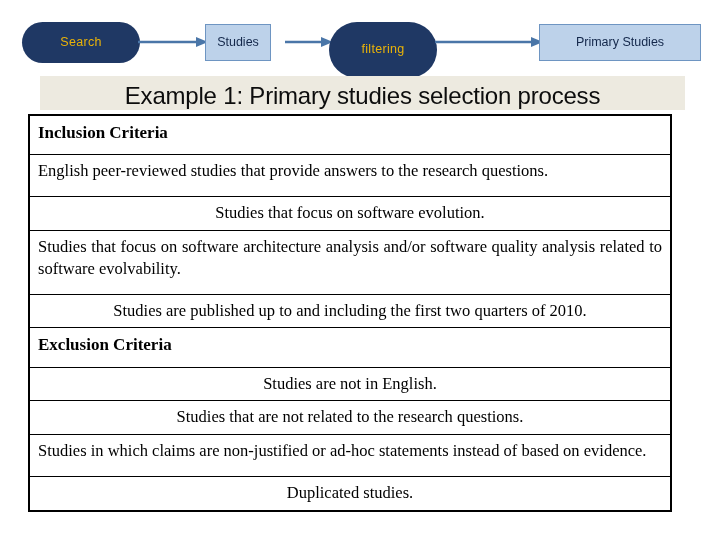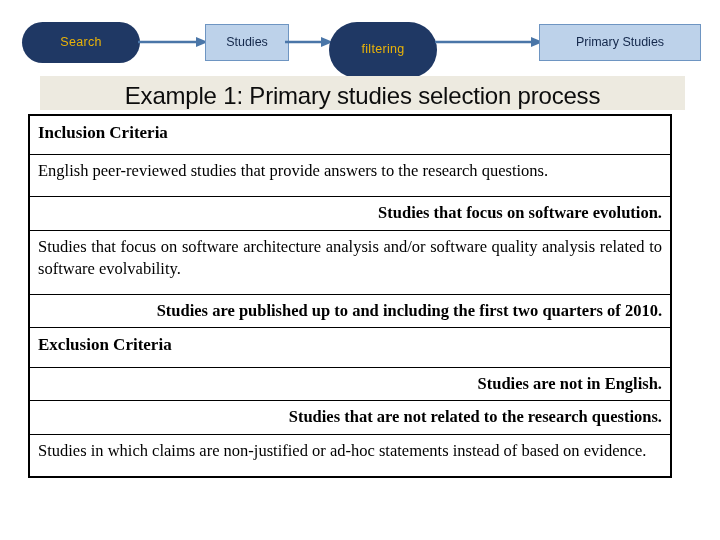--- a/index.html
+++ b/index.html
@@ -41,21 +41,21 @@
     letter-spacing: .3px;
   }
   .node-rect {
     background: #BDD2EA;
     color: #13274a;
     border: 1px solid #6E95C2;
     font-family: "Liberation Sans", sans-serif;
     font-size: 12.5px;
   }
   #node-search   { left: 22px;  top: 22px; width: 118px; height: 41px; }
-  #node-studies  { left: 205px; top: 24px; width: 84px;  height: 37px; }
+  #node-studies  { left: 205px; top: 24px; width: 66px;  height: 37px; }
   #node-filter   { left: 329px; top: 22px; width: 108px; height: 56px; }
   #node-primary  { left: 539px; top: 24px; width: 162px; height: 37px; }
 
   .connector {
     position: absolute;
     height: 12px;
     display: block;
   }
   #conn-1 { left: 138px; top: 36px; width: 70px;  }
   #conn-2 { left: 285px; top: 36px; width: 48px;  }
@@ -111,22 +111,21 @@
     font-weight: bold;
     text-align: left;
     padding-top: 6px;
     padding-bottom: 10px;
     font-size: 17px;
   }
   #criteria-table .row.tall {
     padding-bottom: 14px;
   }
   #criteria-table .row.plain {
-    text-align: right;
-    font-weight: bold;
+    text-align: center;
   }
 </style>
 </head>
 <body>
 
 <div id="flow">
 
   <div class="node node-pill" id="node-search">
     <span>Search</span>
   </div>
@@ -177,14 +176,15 @@
   <div class="row plain">Studies are published up to and including the first two quarters of 2010.</div>
 
   <div class="row header">Exclusion Criteria</div>
 
   <div class="row plain">Studies are not in English.</div>
 
   <div class="row plain">Studies that are not related to the research questions.</div>
 
   <div class="row tall">Studies in which claims are non-justified or ad-hoc statements instead of based on evidence.</div>
 
+  <div class="row plain">Duplicated studies.</div>
 
 </div>
 
 </body></html>

